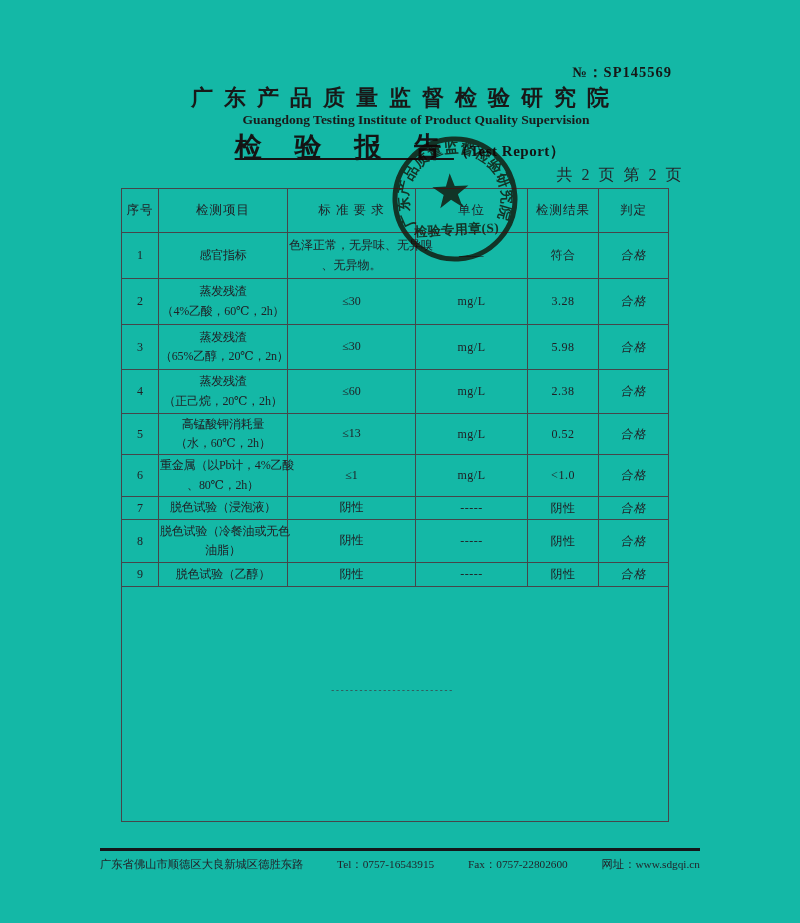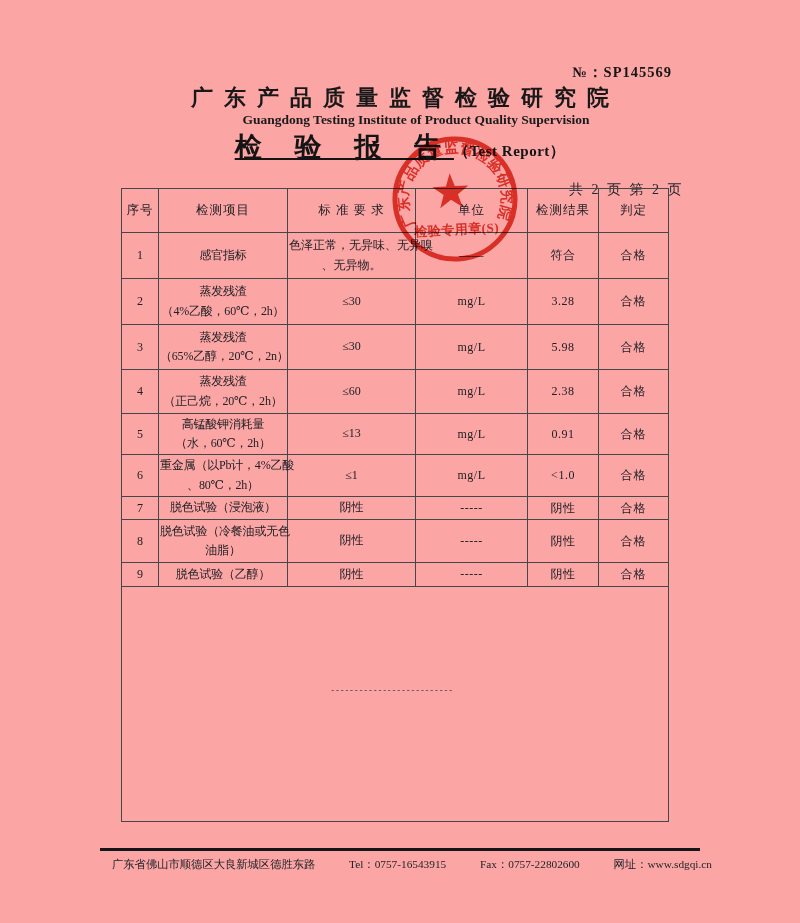--- a/index.html
+++ b/index.html
@@ -4,21 +4,21 @@
 <style>
   * { margin:0; padding:0; box-sizing:border-box; }
   html,body { width:800px; height:923px; }
   body {
     font-family: "Liberation Serif", "DejaVu Serif", serif;
     background:#ffffff;
     color:#1f1f1f;
     position:relative;
     overflow:hidden;
   }
-  .page { position:absolute; inset:0; background:#fca5a5; }
+  .page { position:absolute; inset:0; background:#14b8a6; }
 
   .report-no {
     position:absolute; top:63px; left:0; right:128px;
     text-align:right; font-weight:bold; font-size:14.5px; letter-spacing:1px; color:#161616;
   }
   .inst-cn {
     position:absolute; top:83px; left:0; width:100%;
     text-align:center; font-size:22px; font-weight:bold;
     letter-spacing:11px; text-indent:11px; color:#181818;
   }
@@ -26,41 +26,41 @@
     position:absolute; top:112px; left:16px; width:100%;
     text-align:center; font-size:13.5px; font-weight:bold; color:#1a1a1a;
   }
   .title-line {
     position:absolute; top:129px; left:0; width:100%;
     text-align:center; white-space:nowrap; color:#141414;
   }
   .title-line .t-cn { font-size:27px; font-weight:bold; letter-spacing:13px;text-decoration:underline; }
   .title-line .t-en { font-size:15px; font-weight:bold; letter-spacing:0.5px; }
   .page-info {
-    position:absolute; top:181px; right:116px;
-    font-size:14px; letter-spacing:2.5px; color:#24272c;
+    position:absolute; top:165px; right:116px;
+    font-size:16px; letter-spacing:2.5px; color:#24272c;
   }
 
   table.report {
     position:absolute; left:121px; top:188px; width:547px;
     border-collapse:collapse; table-layout:fixed;
   }
   table.report th, table.report td {
     border:1px solid #45464a;
     text-align:center; vertical-align:middle;
     font-size:12px; color:#202126;
     padding:0 1px;
   }
   table.report thead tr { height:44px; }
   table.report th { font-weight:normal; font-size:12.5px; letter-spacing:1px; }
   td.c-item { font-size:11.5px; letter-spacing:-0.2px; }
   td.c-item .ln, td.c-std .ln { white-space:nowrap; line-height:1.6; }
   td.c-std { font-size:12px; }
   td.c-unit, td.c-result { font-size:12px; letter-spacing:0.5px; }
-  td.c-verdict { font-size:12.5px; letter-spacing:1px; }
+  td.c-verdict { font-size:12.5px; letter-spacing:1px;font-style:italic; }
   td.empty-cell { height:235px; }
 
   .end-mark {
     position:absolute; left:330px; top:685px; width:124px;
     font-family:"DejaVu Sans Mono", monospace;
     font-size:9px; letter-spacing:-0.7px; color:#3a3f46;
     text-align:center; white-space:nowrap; overflow:hidden;
   }
 
   .stamp {
@@ -69,21 +69,21 @@
     mix-blend-mode:multiply; opacity:0.92;
     pointer-events:none;
   }
   .stamp text { fill:var(--stamp-color); }
 
   .footer-line {
     position:absolute; left:100px; top:848px; width:600px; height:3px;
     background:#14161a;
   }
   .footer-text {
-    position:absolute; left:112px; top:857px; width:600px;
+    position:absolute; left:100px; top:857px; width:600px;
     display:flex; justify-content:space-between;
     font-size:11.3px; color:#22242a; white-space:nowrap;
   }
 </style>
 </head>
 <body>
 
 <div class="page">
 
   <div class="report-no"><span>№：</span><span>SP145569</span></div>
@@ -170,21 +170,21 @@
         <tr style="height: 41px;">
           <td class="c-no">5</td>
           <td class="c-item">
             <div class="ln">高锰酸钾消耗量</div>
             <div class="ln">（水，60℃，2h）</div>
           </td>
           <td class="c-std">
             <div class="ln">≤13</div>
           </td>
           <td class="c-unit">mg/L</td>
-          <td class="c-result">0.91</td>
+          <td class="c-result">0.52</td>
           <td class="c-verdict">合格</td>
         </tr>
         <tr style="height: 42px;">
           <td class="c-no">6</td>
           <td class="c-item">
             <div class="ln">重金属（以Pb计，4%乙酸</div>
             <div class="ln">、80℃，2h）</div>
           </td>
           <td class="c-std">
             <div class="ln">≤1</div>

